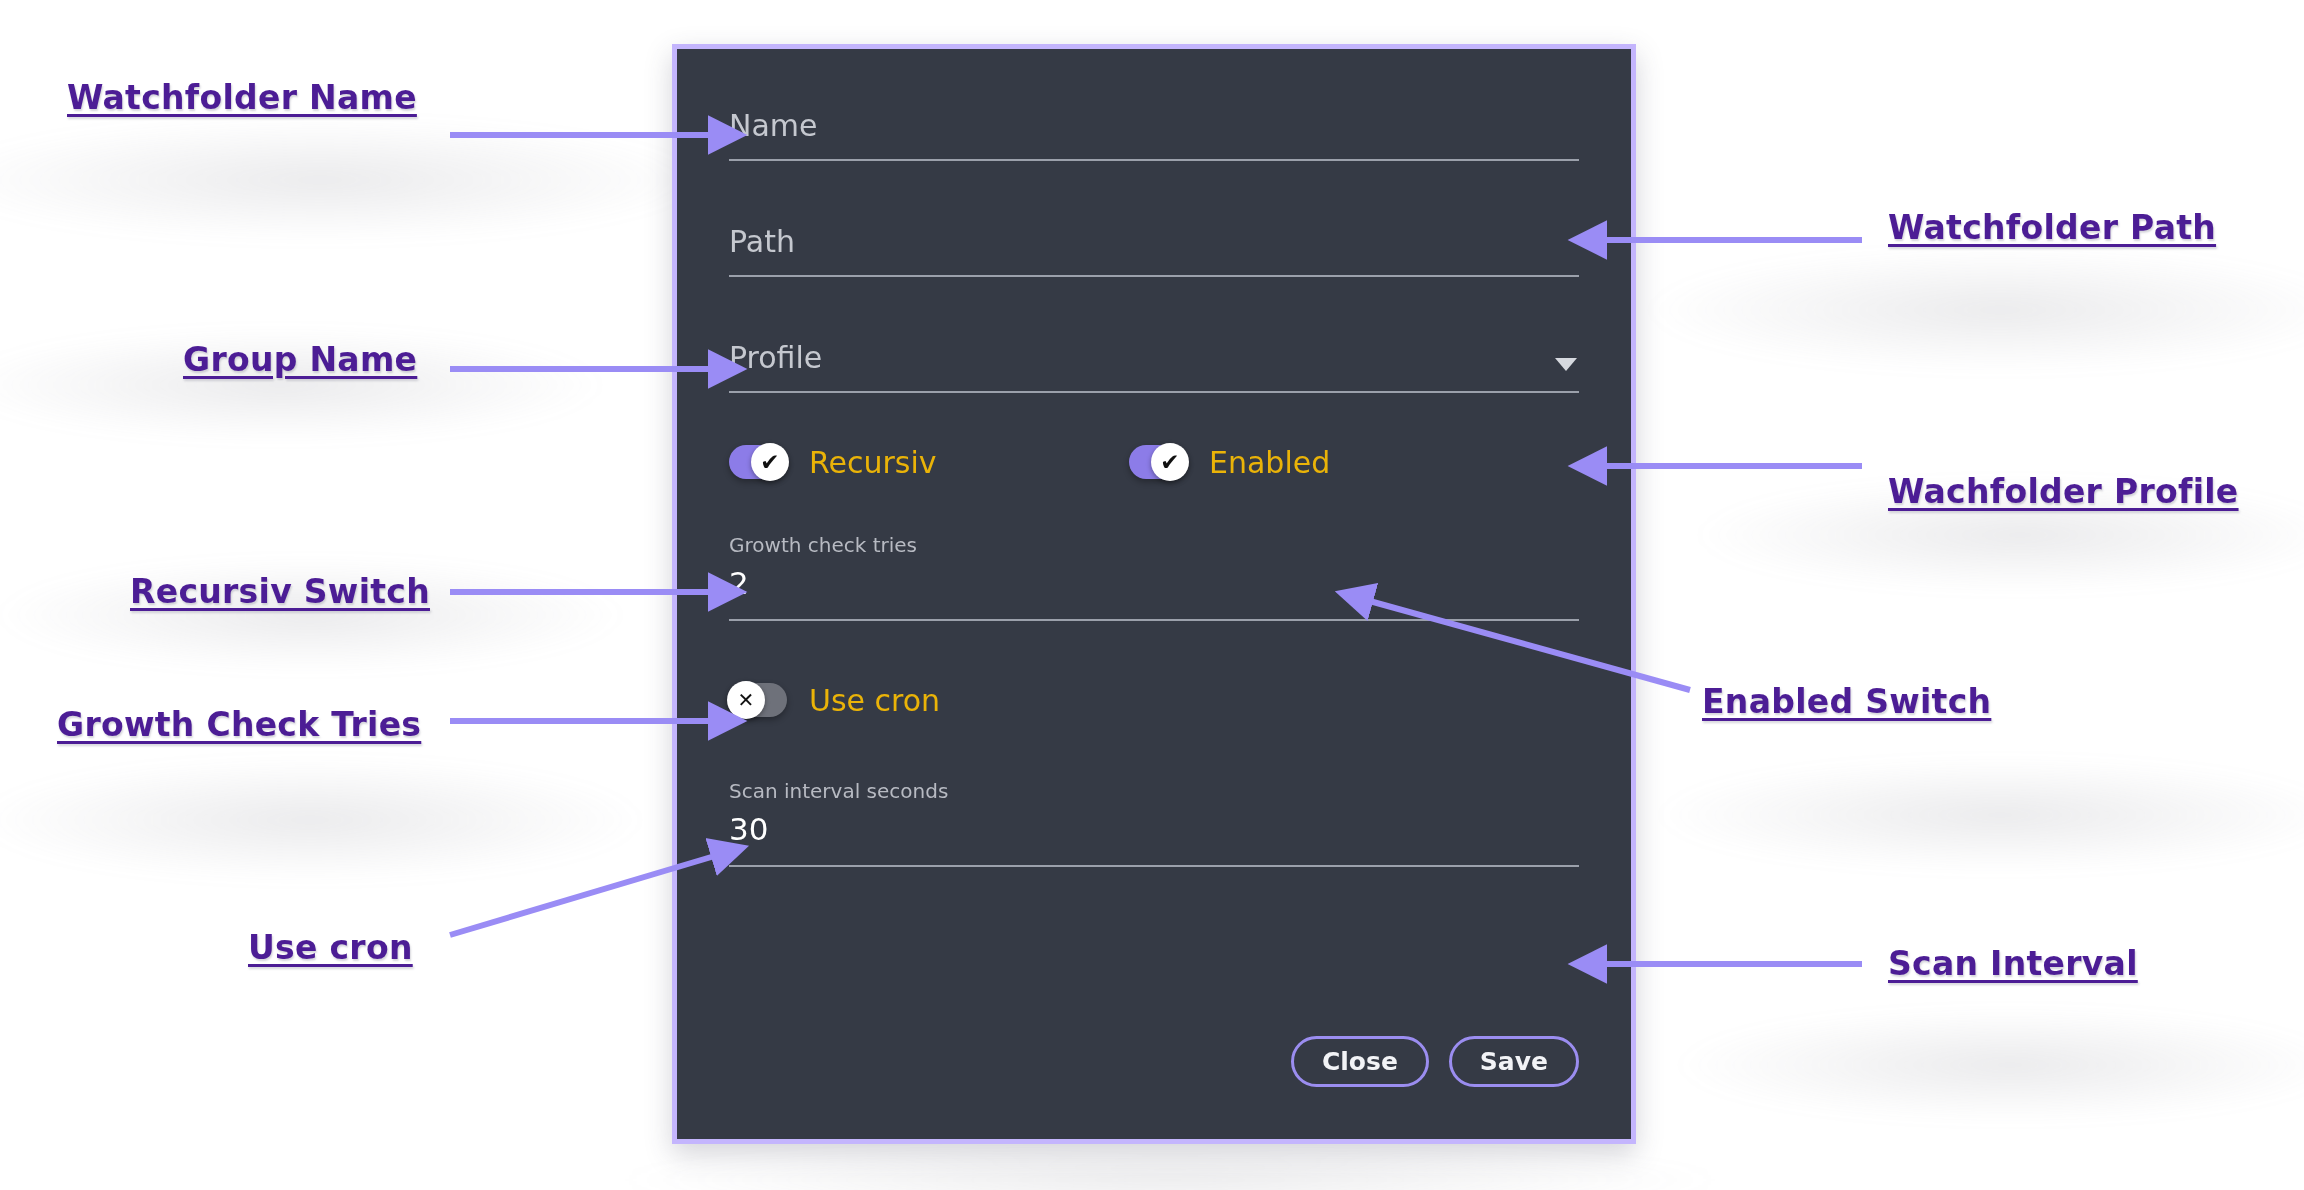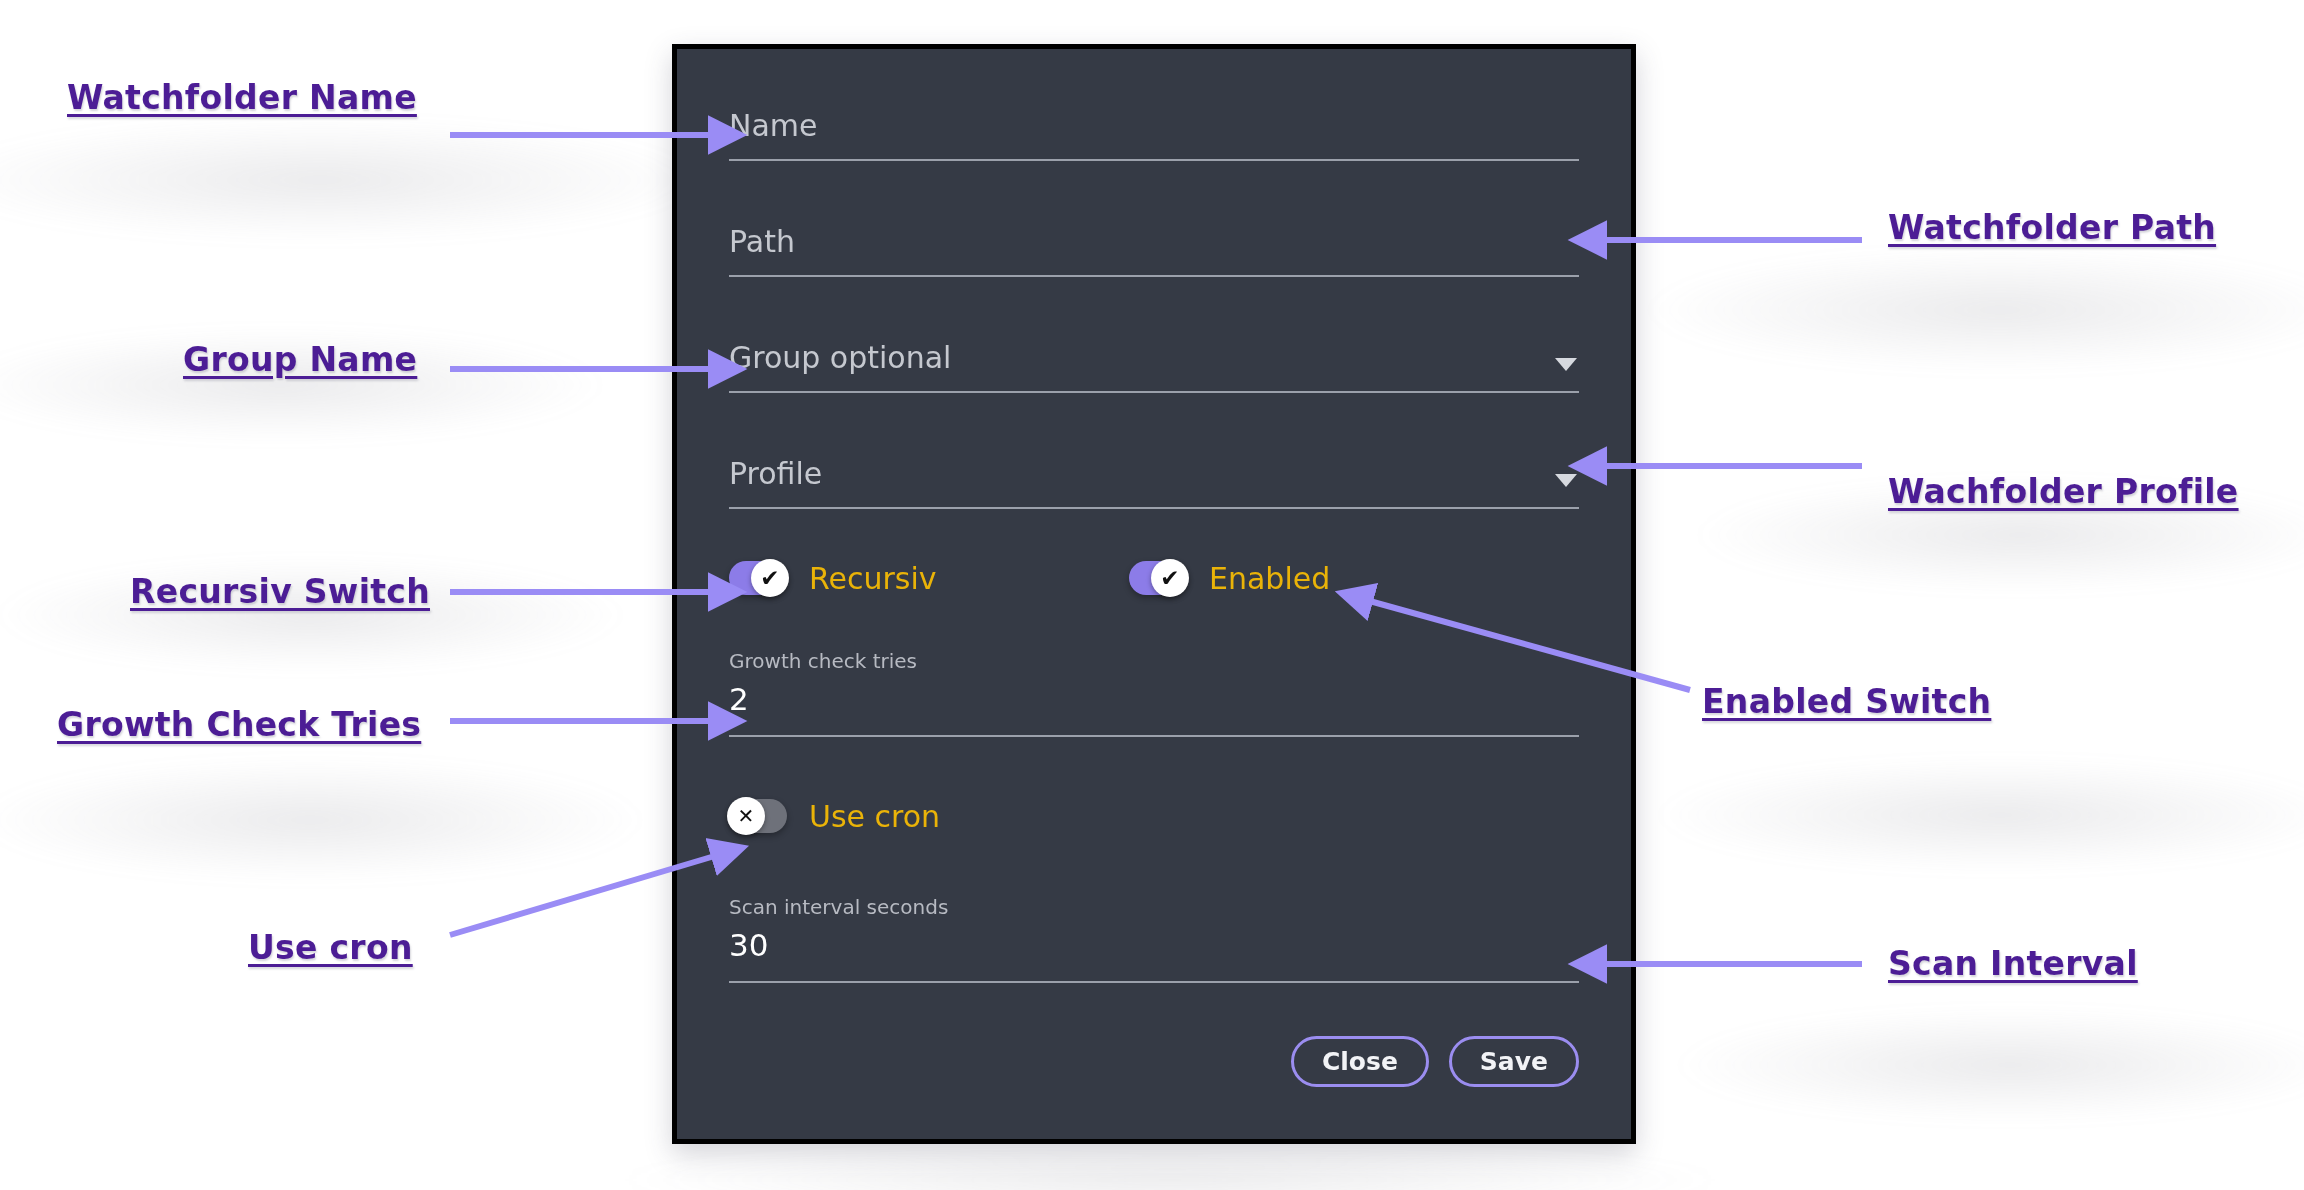--- a/index.html
+++ b/index.html
@@ -55,21 +55,21 @@
   }
 
   
   #dialog {
     position: absolute;
     left: 672px;
     top: 44px;
     width: 964px;
     height: 1100px;
     background: #353a45;
-    border: 5px solid #000000;
+    border: 5px solid #c4b5fd;
     box-sizing: border-box;
     box-shadow: 0 10px 26px rgba(60,60,80,0.22);
   }
   .dialog-inner {
     position: absolute;
     left: 0; top: 0; right: 0; bottom: 0;
     padding: 38px 52px 0 52px;
   }
 
   
@@ -198,24 +198,20 @@
   <div class="dialog-inner">
 
     <div class="field">
       <span class="field-ph">Name</span>
     </div>
 
     <div class="field">
       <span class="field-ph">Path</span>
     </div>
 
-    <div class="field select">
-      <span class="field-ph">Group optional</span>
-      <span class="caret"></span>
-    </div>
 
     <div class="field select">
       <span class="field-ph">Profile</span>
       <span class="caret"></span>
     </div>
 
     <div style="position:relative; height:54px; margin-top:18px;">
       <div class="switch-row" style="position:absolute; left:0; top:0;">
         <div class="switch on">
           <div class="knob">✔</div>

